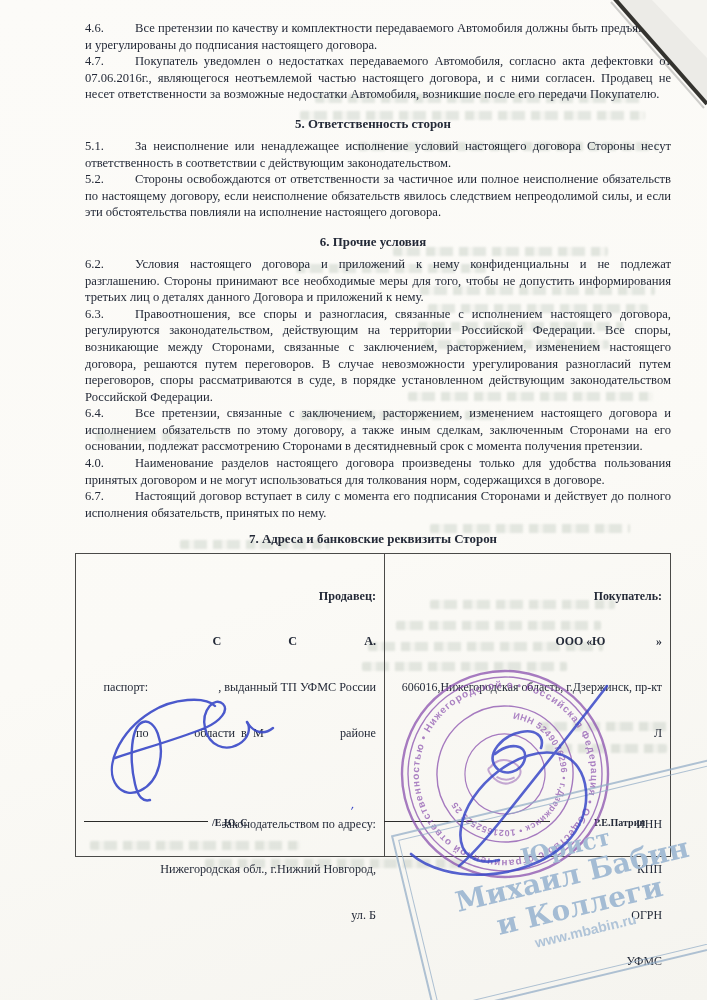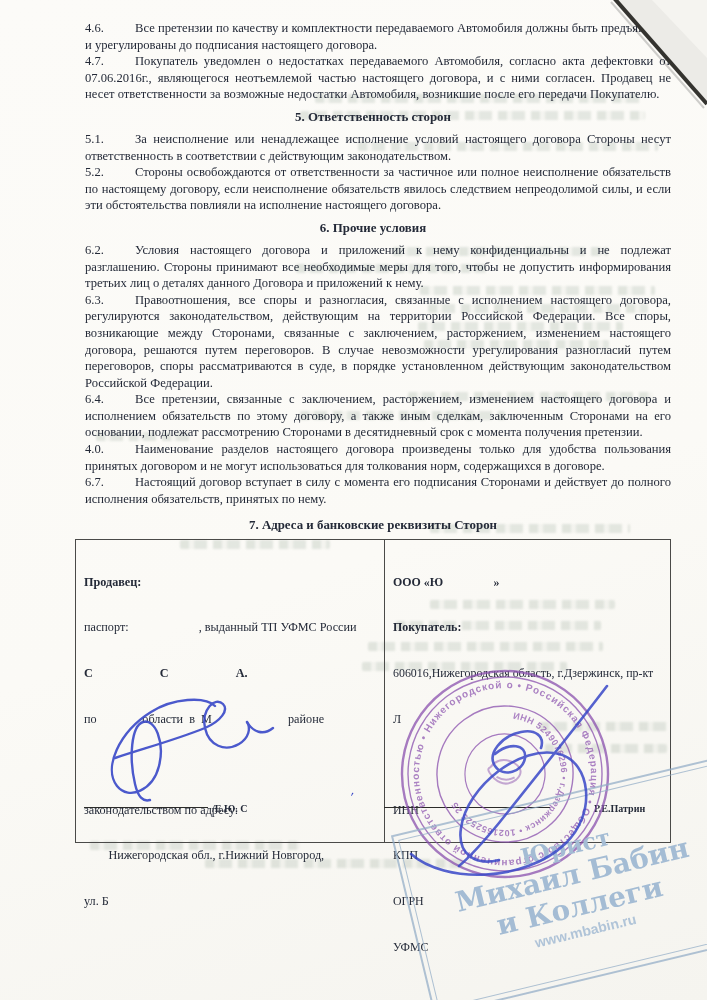--- a/index.html
+++ b/index.html
@@ -6,24 +6,24 @@
   .page{position:relative;width:707px;height:1000px;margin:0 auto;overflow:hidden;
         background:linear-gradient(160deg,#fcfbf8 0%,#fbfaf6 55%,#f5f4ef 100%);
         font-family:"Liberation Serif",serif;color:#242a38;}
   
   .ghost{position:absolute;height:9px;z-index:1;border-radius:2px;filter:blur(1.2px);
          background:repeating-linear-gradient(90deg,rgba(124,146,128,.20) 0 9px,rgba(124,146,128,.05) 9px 14px,rgba(124,146,128,.18) 14px 27px,rgba(124,146,128,0) 27px 33px);}
   
   .content{position:absolute;left:75px;top:20px;width:596px;z-index:2;}
   .para{margin:0 0 0 10px;font-size:12.6px;line-height:16.6px;text-align:justify;}
   .para .num{display:inline-block;min-width:50px;}
-  .h-center{font-weight:bold;text-align:center;font-size:12.9px;margin:7px 0 6px;}
+  .h-center{font-weight:bold;text-align:center;font-size:12.9px;margin:14px 0 6px;}
   .h7{margin-top:11px;}
   
-  .reqtable{display:flex;border:1.5px solid #4a4a48;height:302px;margin-top:4px;position:relative;background:transparent;}
+  .reqtable{display:flex;border:1.5px solid #4a4a48;height:302px;margin-top:4px;position:relative;background:transparent;text-align:right;}
   .cell{padding:4px 8px;font-size:12.2px;line-height:15.2px;white-space:pre-wrap;}
   .cell.seller{width:292px;border-right:1.5px solid #4a4a48;}
   .cell.buyer{flex:1;font-size:11.9px;}
   .tline{min-height:15px;}
   .b{font-weight:bold;}
   .spacer{height:15px;}
   .sigline{position:absolute;border-bottom:1.6px solid #2b2b29;height:0;}
   .sig-seller-line{left:8px;bottom:34px;width:124px;}
   .sig-buyer-line{left:308px;bottom:34px;width:166px;}
   .signame{position:absolute;bottom:28px;font-weight:bold;font-size:10px;}
@@ -88,31 +88,31 @@
     <p class="para"><span class="num">6.3.</span><span>Правоотношения, все споры и разногласия, связанные с исполнением настоящего договора, регулируются законодательством, действующим на территории Российской Федерации. Все споры, возникающие между Сторонами, связанные с заключением, расторжением, изменением настоящего договора, решаются путем переговоров. В случае невозможности урегулирования разногласий путем переговоров, споры рассматриваются в суде, в порядке установленном действующим законодательством Российской Федерации.</span></p>
     <p class="para"><span class="num">6.4.</span><span>Все претензии, связанные с заключением, расторжением, изменением настоящего договора и исполнением обязательств по этому договору, а также иным сделкам, заключенным Сторонами на его основании, подлежат рассмотрению Сторонами в десятидневный срок с момента получения претензии.</span></p>
     <p class="para"><span class="num">4.0.</span><span>Наименование разделов настоящего договора произведены только для удобства пользования принятых договором и не могут использоваться для толкования норм, содержащихся в договоре.</span></p>
     <p class="para"><span class="num">6.7.</span><span>Настоящий договор вступает в силу с момента его подписания Сторонами и действует до полного исполнения обязательств, принятых по нему.</span></p>
 
     <div class="h-center h7">7. Адреса и банковские реквизиты Сторон</div>
 
     <div class="reqtable">
       <div class="cell seller">
         <div class="tline b">Продавец:</div>
+        <div class="tline b">С                      С                      А.</div>
         <div class="tline">паспорт:                       , выданный ТП УФМС России</div>
-        <div class="tline b">С                      С                      А.</div>
         <div class="tline">по               области  в  М                         районе</div>
         <div class="spacer"></div>
         <div class="tline">законодательством по адресу:</div>
         <div class="tline">        Нижегородская обл., г.Нижний Новгород,</div>
         <div class="tline">ул. Б</div>
       </div>
       <div class="cell buyer">
+        <div class="tline b">Покупатель:</div>
         <div class="tline b">ООО «Ю                 »</div>
-        <div class="tline b">Покупатель:</div>
         <div class="tline">606016,Нижегородская область, г.Дзержинск, пр-кт</div>
         <div class="tline">Л</div>
         <div class="spacer"></div>
         <div class="tline">ИНН</div>
         <div class="tline">КПП</div>
         <div class="tline">ОГРН</div>
         <div class="tline">УФМС</div>
         
         
         

